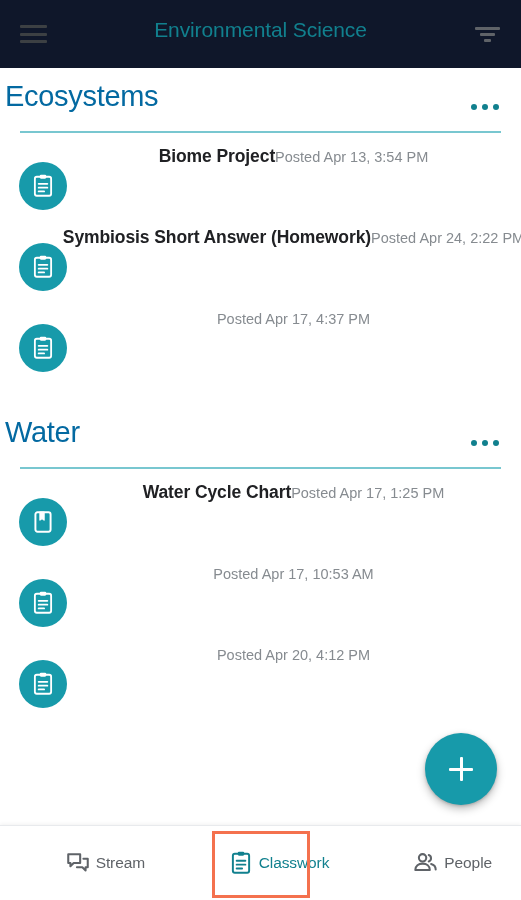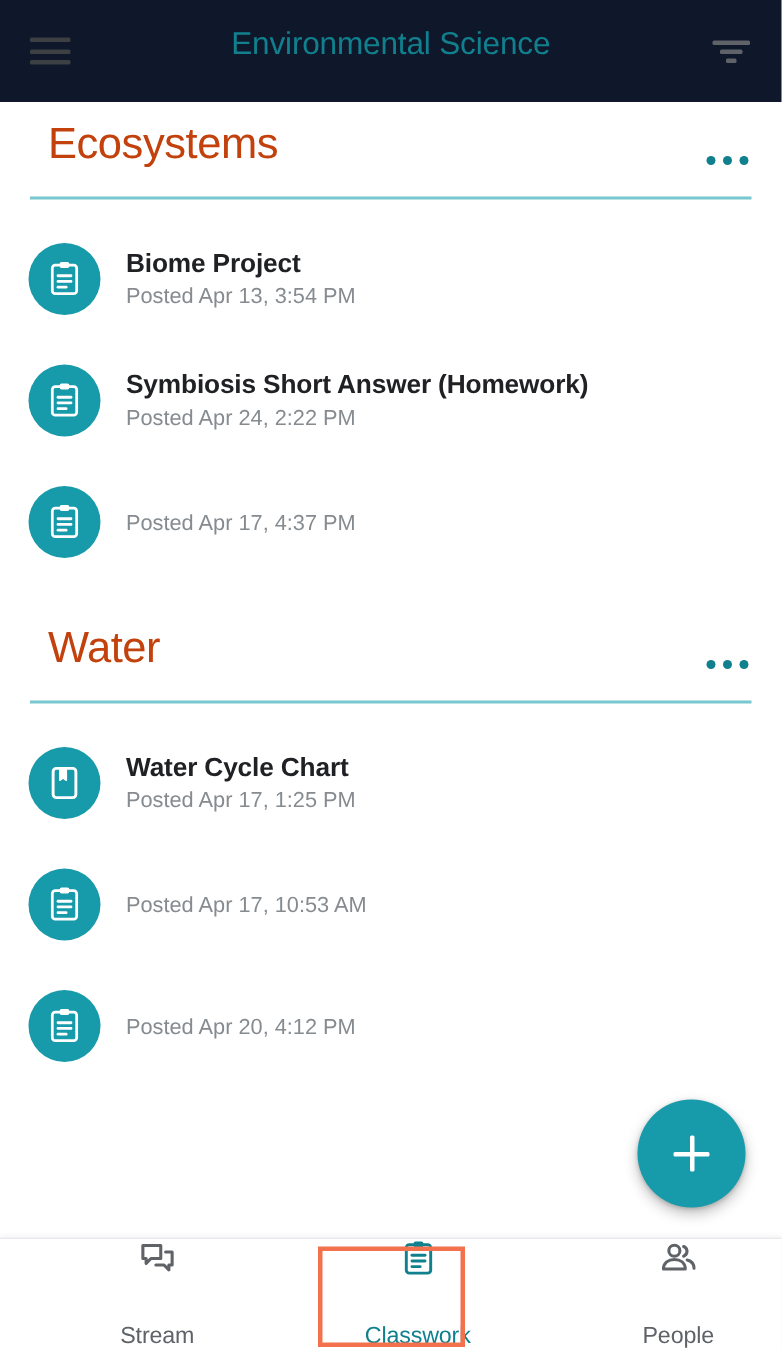--- a/index.html
+++ b/index.html
@@ -96,24 +96,24 @@
     position: relative;
   }
   .topic-head {
     position: relative;
     height: 63px;
     padding: 0 20px;
     box-sizing: border-box;
   }
   .topic-title {
     position: absolute;
-    left: 32px;
+    left: 5px;
     top: 12px;
     font-size: 29px;
-    color: #c2410c;
+    color: #0369a1;
     letter-spacing: -0.3px;
     white-space: nowrap;
   }
   .topic-more {
     position: absolute;
     right: 20px;
     top: 30px;
     display: flex;
     gap: 5px;
     cursor: pointer;
@@ -137,21 +137,20 @@
     padding-top: 12px;
   }
   .item {
     position: relative;
     height: 81px;
     padding-left: 84px;
     padding-right: 18px;
     box-sizing: border-box;
     cursor: pointer;
     display: flex;
-    flex-direction: column;
     justify-content: center;
   }
   .item-icon {
     position: absolute;
     left: 19px;
     top: 50%;
     margin-top: -24px;
     width: 48px;
     height: 48px;
     border-radius: 50%;
@@ -211,23 +210,23 @@
     background: #ffffff;
     border-top: 1px solid #e8eaed;
     box-shadow: 0 -1px 4px rgba(0,0,0,0.055);
     display: flex;
     z-index: 6;
   }
   .navtab {
     flex: 1;
     position: relative;
     display: flex;
-    flex-direction: column;
+    flex-direction: row;
     align-items: center;
-    justify-content: space-between;
+    justify-content: center;
     cursor: pointer;
     gap: 5px;
     color: #5f6368;
     padding-left: 36px;
   }
   .navtab .navicon { height: 26px; display: flex; align-items: center; }
   .navtab .navlabel { font-size: 15.5px; letter-spacing: -0.1px; }
   .navtab.active { color: #11808e; }
   .navtab.active .navlabel { color: #11808e; }
 

